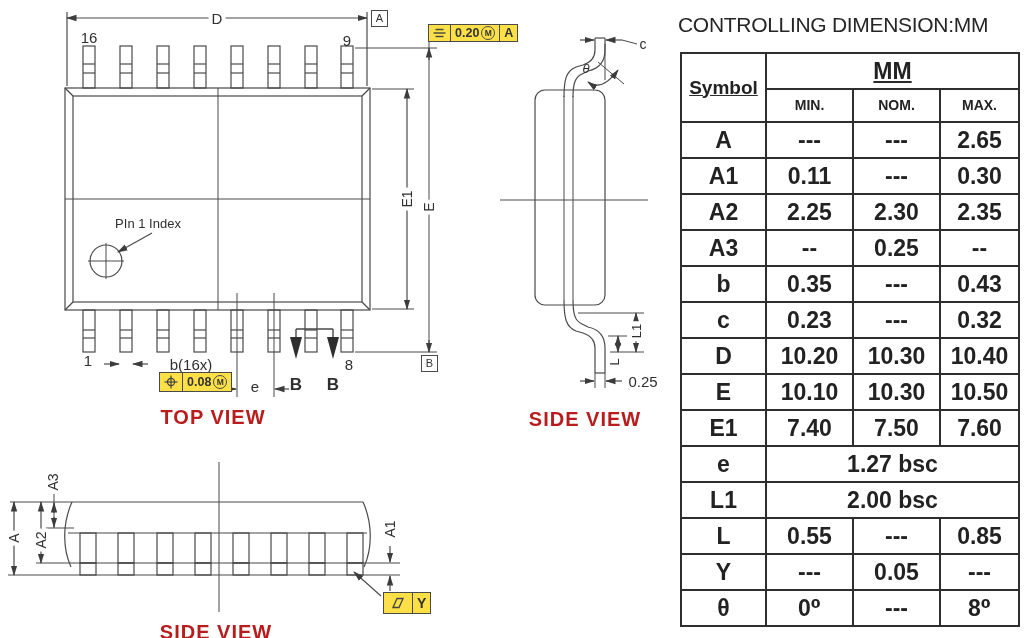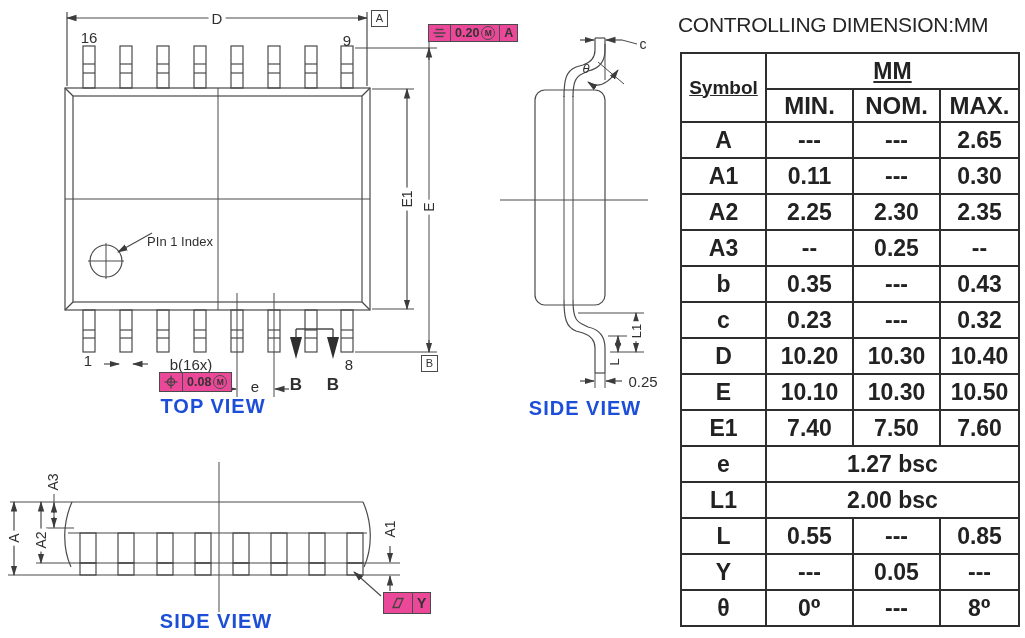--- a/index.html
+++ b/index.html
@@ -8,31 +8,31 @@
     font-family:"Liberation Sans","DejaVu Sans",sans-serif;
     color:#2b2b2b;overflow:hidden;
   }
   svg.draw{position:absolute;left:0;top:0;z-index:1;}
   .lbl{
     position:absolute;transform:translate(-50%,-50%);
     font-size:15px;color:#2f2f2f;white-space:nowrap;z-index:2;line-height:1;
   }
   .rot{transform:translate(-50%,-50%) rotate(-90deg);}
   .bg{background:#fff;padding:0 3px;}
-  .cap{font-size:20px;font-weight:700;letter-spacing:1px;color:#1d4ed8;}
+  .cap{font-size:20px;font-weight:700;letter-spacing:1px;color:#b91c1c;margin-top:11px;}
   .bold{font-weight:700;}
   .small{font-size:13px;}
   .theta{font-size:13px;font-style:italic;}
   .datum{
     position:absolute;width:15px;height:15px;border:1.5px solid #4a4a4a;background:#fff;
     display:flex;align-items:center;justify-content:center;
     font-size:11px;color:#333;z-index:2;line-height:1;
   }
   .fcf{
-    position:absolute;display:flex;align-items:stretch;background:#ec4899;
+    position:absolute;display:flex;align-items:stretch;background:#fde047;
     border:1.5px solid #4a4a4a;z-index:2;color:#333;
   }
   .fcf .cell{
     display:flex;align-items:center;justify-content:center;
     padding:0 4px;border-left:1.5px solid #4a4a4a;
     font-size:12.5px;font-weight:600;line-height:1;
   }
   .fcf .cell:first-child{border-left:none;}
   .mcirc{
     display:inline-flex;width:12px;height:12px;margin-left:2px;
@@ -46,21 +46,21 @@
   }
   table.dim{
     position:absolute;left:680px;top:52px;width:338px;z-index:2;
     border-collapse:collapse;table-layout:fixed;background:#fff;
   }
   table.dim th, table.dim td{
     border:2px solid #2e2e2e;text-align:center;vertical-align:middle;
     font-weight:700;color:#222;font-size:23px;padding:0;line-height:1.05;
   }
   table.dim .h1{height:36px;font-size:19px;text-decoration:underline;}
-  table.dim .h2 th{height:31px;font-size:24px;}
+  table.dim .h2 th{height:31px;font-size:14px;}
   table.dim .r td{height:34px;}
   table.dim .symcol{width:85px;font-size:19px;}
 </style>
 </head>
 <body>
 
 <svg class="draw" width="670" height="638" viewBox="0 0 670 638">
   <defs>
     <marker id="arr" markerWidth="11" markerHeight="8" refX="9.5" refY="4" orient="auto-start-reverse" markerUnits="userSpaceOnUse">
       <path d="M10.5,4 L0,0.8 L0,7.2 Z" fill="#3c3c3c"></path>
@@ -252,21 +252,21 @@
 
     <line x1="381" y1="596" x2="354" y2="572" marker-end="url(#arr)"></line>
   </g>
 </svg>
 
 <div class="lbl bg" style="left:217px;top:18px;">D</div>
 <div class="lbl" style="left:89px;top:37px;">16</div>
 <div class="lbl" style="left:347px;top:40px;">9</div>
 <div class="lbl" style="left:88px;top:360px;">1</div>
 <div class="lbl" style="left:349px;top:364px;">8</div>
-<div class="lbl small" style="left:148px;top:241px;margin-left:32px;">PIn 1 Index</div>
+<div class="lbl small" style="left:148px;top:223px;">PIn 1 Index</div>
 <div class="lbl" style="left:173px;top:364px;margin-left:18px;">b(16x)</div>
 <div class="lbl bg" style="left:255px;top:386px;">e</div>
 <div class="lbl bold" style="left:296px;top:384px;font-size:17px;">B</div>
 <div class="lbl bold" style="left:333px;top:384px;font-size:17px;">B</div>
 <div class="lbl rot bg" style="left:407px;top:199px;font-size:14px;">E1</div>
 <div class="lbl rot bg" style="left:429px;top:207px;font-size:14px;">E</div>
 <div class="lbl cap" style="left:213px;top:406px;">TOP VIEW</div>
 
 <div class="datum" style="left:371px;top:10px;">A</div>
 <div class="datum" style="left:421px;top:355px;">B</div>

